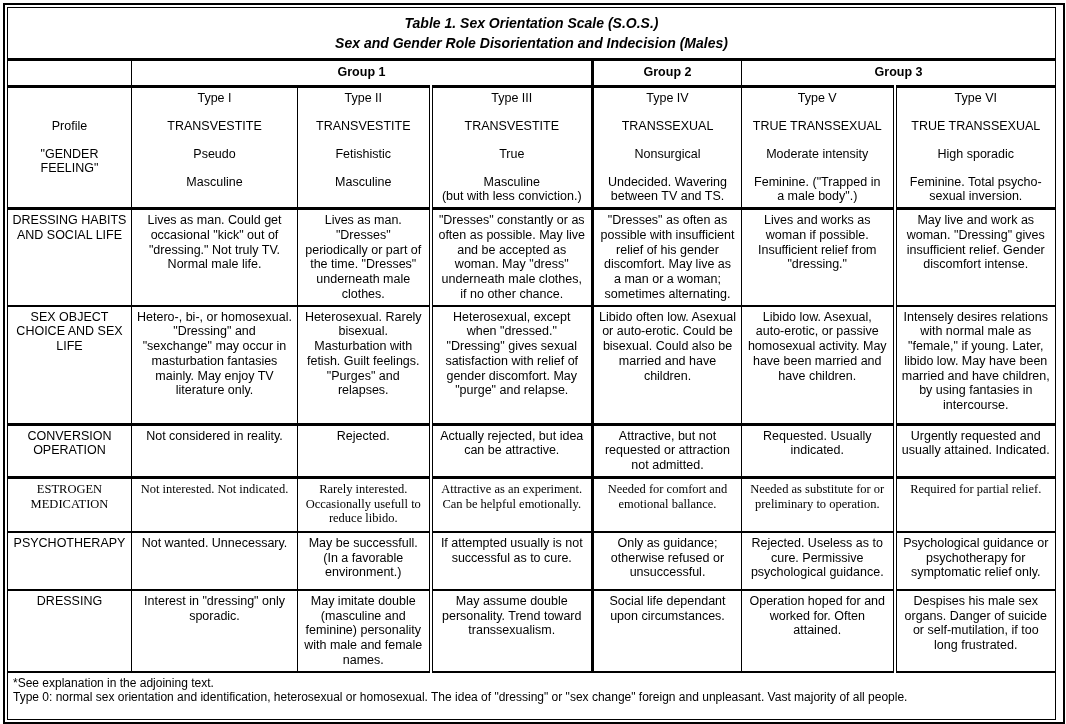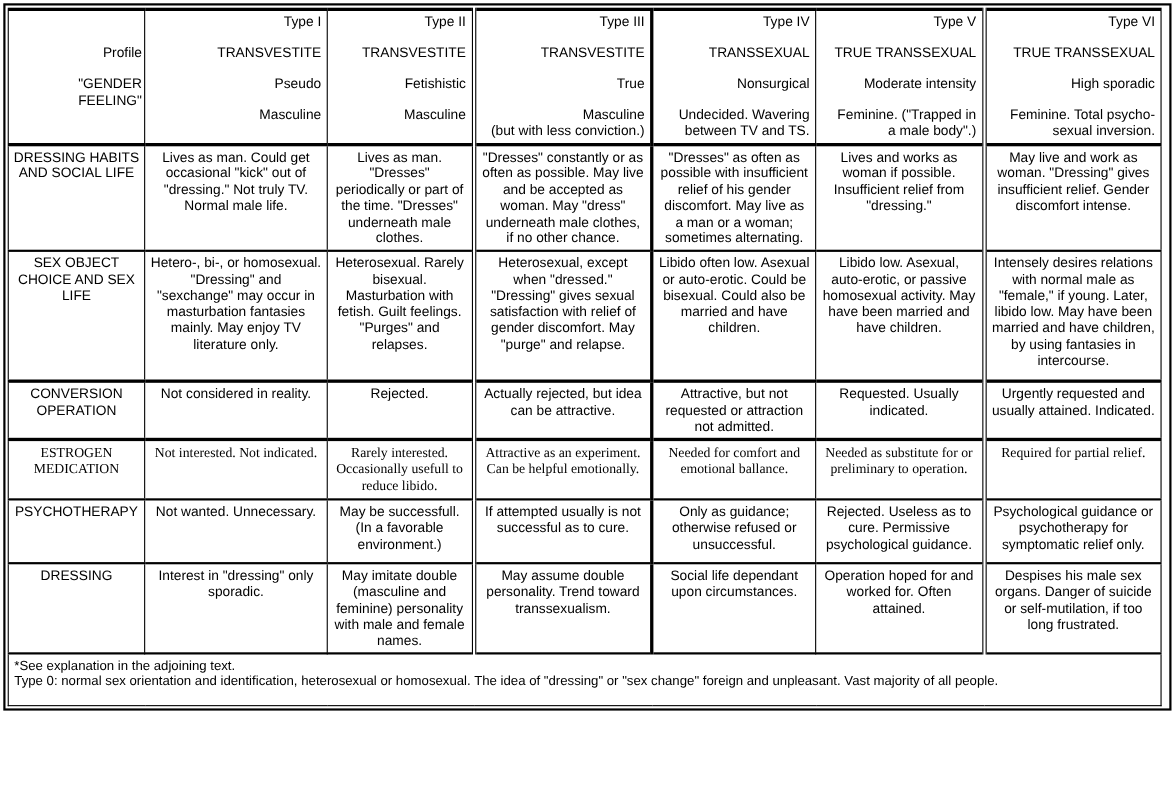--- a/index.html
+++ b/index.html
@@ -8,21 +8,21 @@
   table{border-collapse:collapse;table-layout:fixed;width:1048px;}
   td{border:1px solid #000;vertical-align:top;text-align:center;
      padding:3px 5px;font-size:12.5px;line-height:1.18;overflow:hidden;}
   tr.bt2 > td{border-top:2px solid #000;margin-left:12px;}
   tr.bt3 > td{border-top:3px solid #000;}
   td.bl-d{border-left:4px double #000;}
   td.bl-t{border-left:3px solid #000;}
   .title-row td{border-bottom:3px solid #000;padding:5px 4px 4px 4px;}
   .title-line{font-weight:bold;font-style:italic;font-size:14px;line-height:1.45;}
   .group-row td{font-weight:bold;height:20px;vertical-align:middle;padding:2px;}
-  .types-row td{height:112px;text-align:right;}
+  .types-row td{height:112px;}
   .hl{min-height:28px;}
   .pre{white-space:pre-line;}
   .label-cell{padding:3px 2px;}
   .row-dressing td{height:88px;}
   .row-sexobject td{height:110px;}
   .row-kinsey td{height:19px;}
   .row-conversion td{height:44px;}
   .row-estrogen td{height:46px;font-family:Liberation Serif, serif;}
   .row-psychotherapy td{height:50px;}
   .row-remarks td{height:70px;}
@@ -38,21 +38,33 @@
       <col style="width:124px">
         <col style="width:166px">
         <col style="width:133px">
       <col style="width:162px">
         <col style="width:149px">
         <col style="width:153px">
       <col style="width:161px">
     </colgroup>
 
     <tbody>
+        <tr class="title-row">
+      <td colspan="7">
+        <div class="title-line">Table 1. Sex Orientation Scale (S.O.S.)</div>
+        <div class="title-line">Sex and Gender Role Disorientation and Indecision (Males)</div>
+      </td>
+    </tr>
 
+    <tr class="group-row">
+      <td class="label-cell"></td>
+      <td colspan="3">Group 1</td>
+      <td class="bl-t">Group 2</td>
+      <td colspan="2">Group 3</td>
+    </tr>
 
     <tr class="types-row bt3">
       <td class="label-cell">
         <div class="spacer"></div>
         <div class="hl">Profile</div>
         <div class="hl">"GENDER FEELING"</div>
       </td>
       <td>
         <div class="hl">Type I</div>
         <div class="hl">TRANSVESTITE</div>

